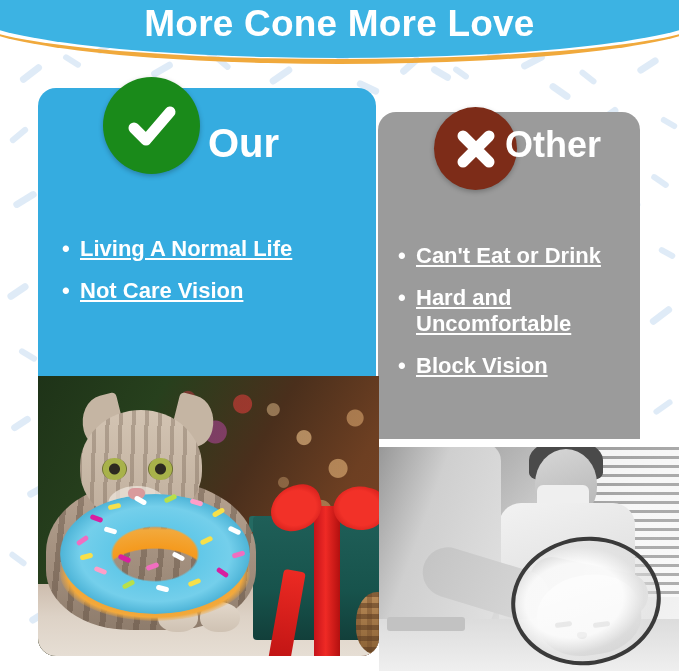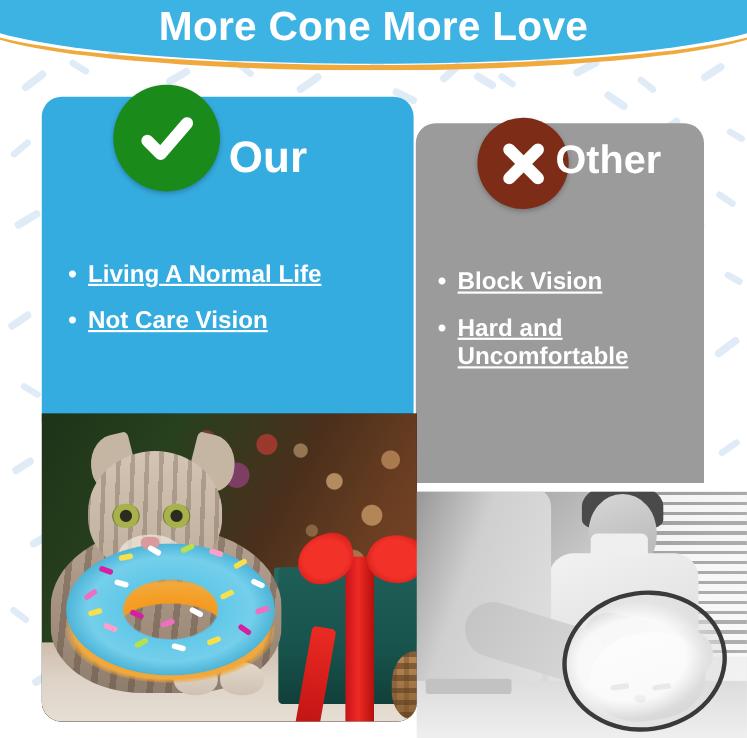--- a/index.html
+++ b/index.html
@@ -528,23 +528,24 @@
 
     <div class="badge" id="badge-x">
       <svg width="52" height="52" viewBox="0 0 52 52" aria-hidden="true">
         <path d="M13 13 L39 39 M39 13 L13 39" fill="none" stroke="#ffffff" stroke-width="11" stroke-linecap="round"></path>
       </svg>
     </div>
 
     <div class="brand-word" id="word-other">Other</div>
 
     <ul class="bullets" id="bullets-other">
-      <li>Block Vision</li>
+      <li>Can't Eat or Drink</li>
       <li>Hard and
 Uncomfortable</li>
+      <li>Block Vision</li>
     </ul>
 
     <div class="photo" id="photo-other">
       <div class="ph-layer" id="other-bg"></div>
       <div class="ph-layer" id="blinds"></div>
       <div class="ph-layer" id="vet-b-hair"></div>
       <div class="ph-layer" id="vet-b-head"></div>
       <div class="ph-layer" id="vet-b-mask"></div>
       <div class="ph-layer" id="vet-b-body"></div>
       <div class="ph-layer" id="vet-b-arm"></div>

